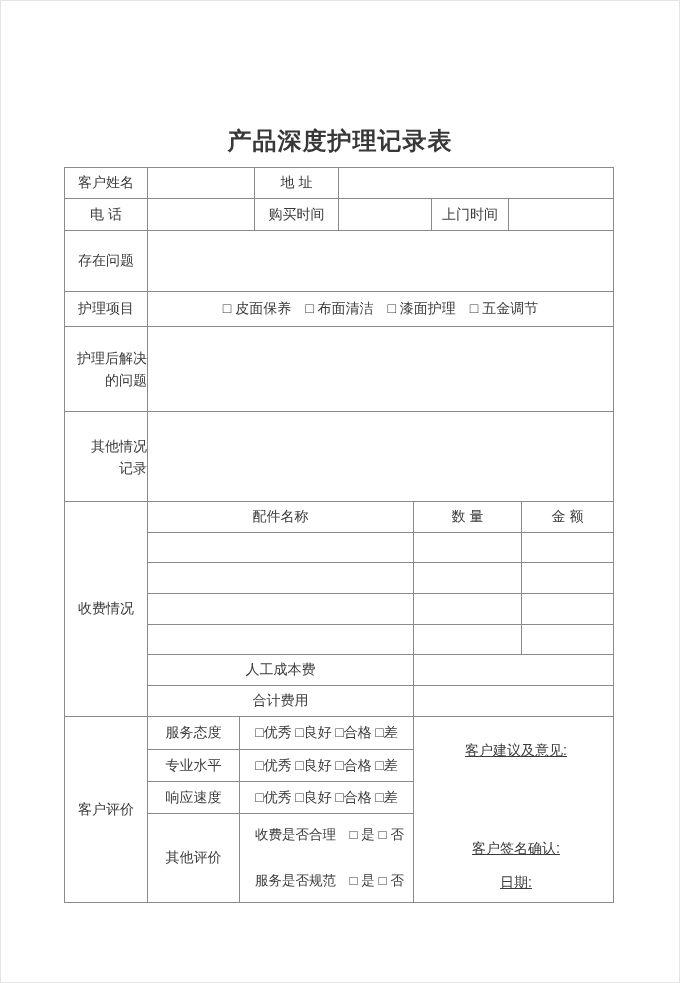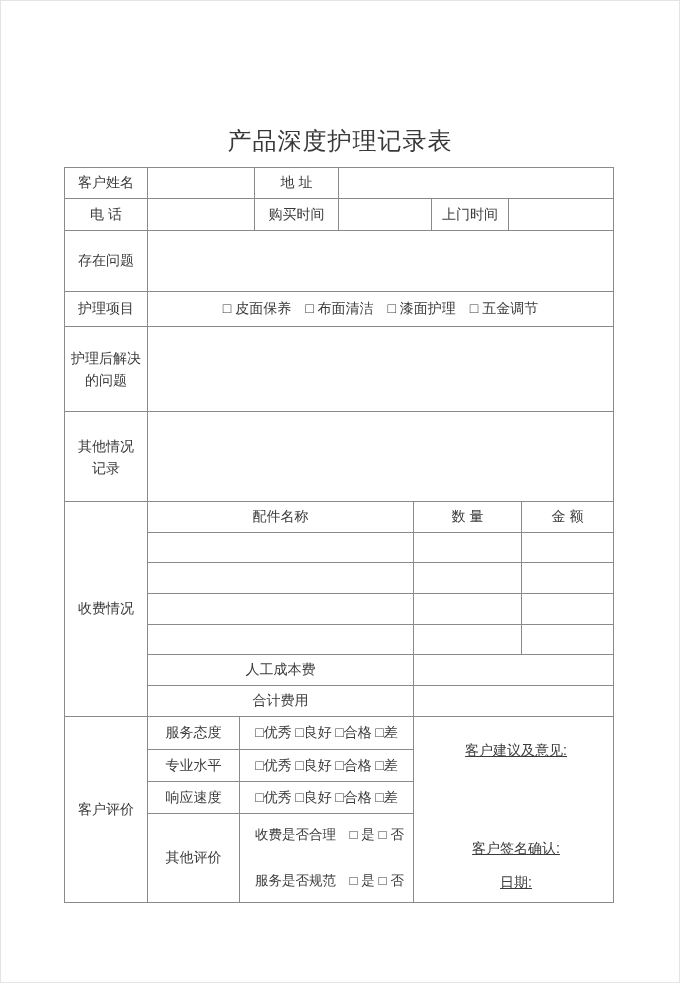--- a/index.html
+++ b/index.html
@@ -9,38 +9,38 @@
     box-sizing:border-box;
     background:#ffffff;
     border:1px solid #e4e4e4;
     font-family:"Liberation Sans","DejaVu Sans",sans-serif;
     color:#3b3b3b;
     overflow:hidden;
   }
   .title{
     position:absolute;top:124px;left:0;width:100%;
     margin:0;text-align:center;
-    font-size:24px;font-weight:400;letter-spacing:1px;color:#383838;
+    font-size:24px;font-weight:700;letter-spacing:1px;color:#383838;
   }
   table.form{
     position:absolute;left:63px;top:166px;
     width:549px;
     border-collapse:collapse;table-layout:fixed;border-radius:32px;
   }
   table.form td{
     border:1px solid #8a8a8a;
     padding:0;
     font-size:14px;
     text-align:center;
     vertical-align:middle;
     overflow:hidden;
     white-space:nowrap;
   }
   td.lbl{color:#3b3b3b;}
-  .two-line{line-height:22px;white-space:normal;}
+  .two-line{line-height:22px;white-space:normal;text-align:right;}
   td.opts{font-size:13px;font-family:Liberation Serif, serif;}
   td.care-opts{font-size:14px;}
   td.notes{
     text-align:left;vertical-align:top;white-space:normal;text-decoration:underline;
   }
   .notes-inner{padding:12px 6px 0 11px;line-height:20px;font-size:14px;}
   .notes-sign{margin-top:78px;}
   .notes-date{margin-top:14px;}
   td.other-opts{text-align:left;}
   .other-inner{

